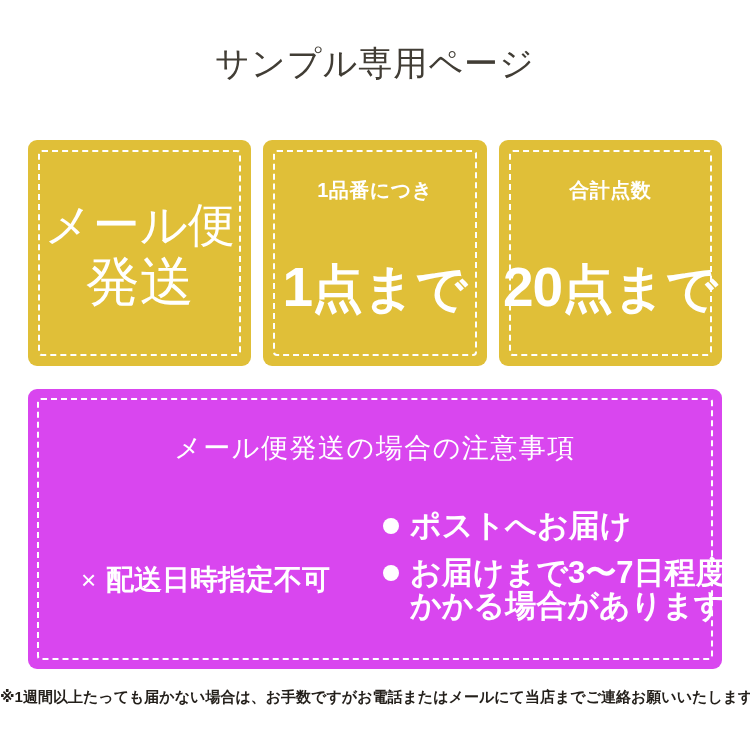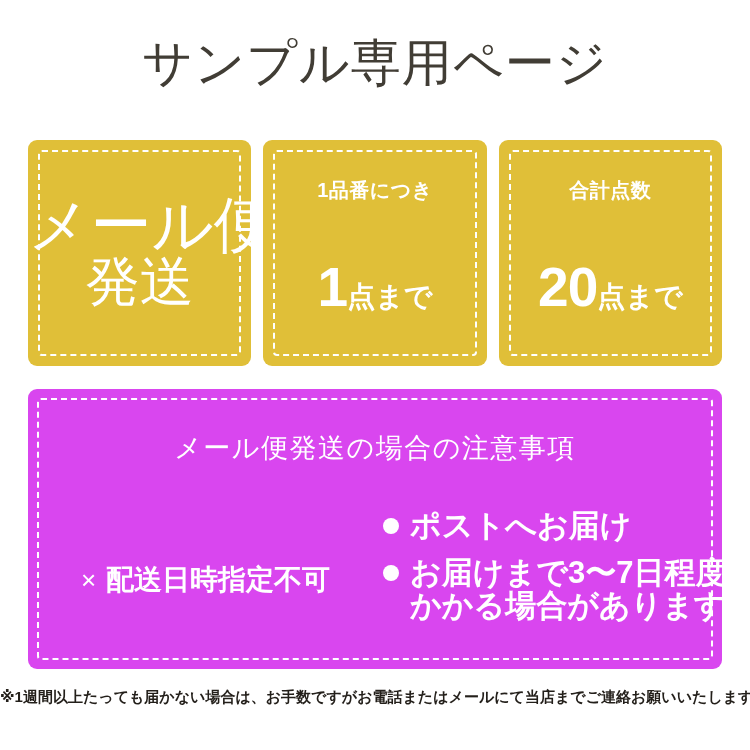--- a/index.html
+++ b/index.html
@@ -22,21 +22,21 @@
     box-sizing: border-box;
   }
 
   
   .page-title {
     position: absolute;
     left: 0;
     top: 34px;
     width: 750px;
     text-align: center;
-    font-size: 50px;
+    font-size: 34px;
     line-height: 58px;
     color: #413d35;
     font-weight: 400;
     letter-spacing: 1px;
     white-space: nowrap;
   }
 
   
   .cards-row {
     position: absolute;
@@ -73,21 +73,21 @@
   .card-inner {
     position: relative;
     z-index: 2;
     text-align: center;
     color: #ffffff;
     width: 100%;
   }
 
   
   .card-mailbin .line1 {
-    font-size: 61px;
+    font-size: 47px;
     line-height: 56px;
     font-weight: 400;
     letter-spacing: 0px;
     white-space: nowrap;
   }
   .card-mailbin .line2 {
     font-size: 54px;
     line-height: 56px;
     font-weight: 400;
     white-space: nowrap;
@@ -106,21 +106,21 @@
     white-space: nowrap;
     font-weight: 700;
     line-height: 54px;
   }
   .card-count .num {
     font-size: 55px;
     font-weight: 700;
     letter-spacing: -1px;
   }
   .card-count .unit {
-    font-size: 28px;
+    font-size: 51px;
     font-weight: 700;
   }
 
   
   .notice-box {
     position: absolute;
     left: 28px;
     top: 389px;
     width: 694px;
     height: 280px;

